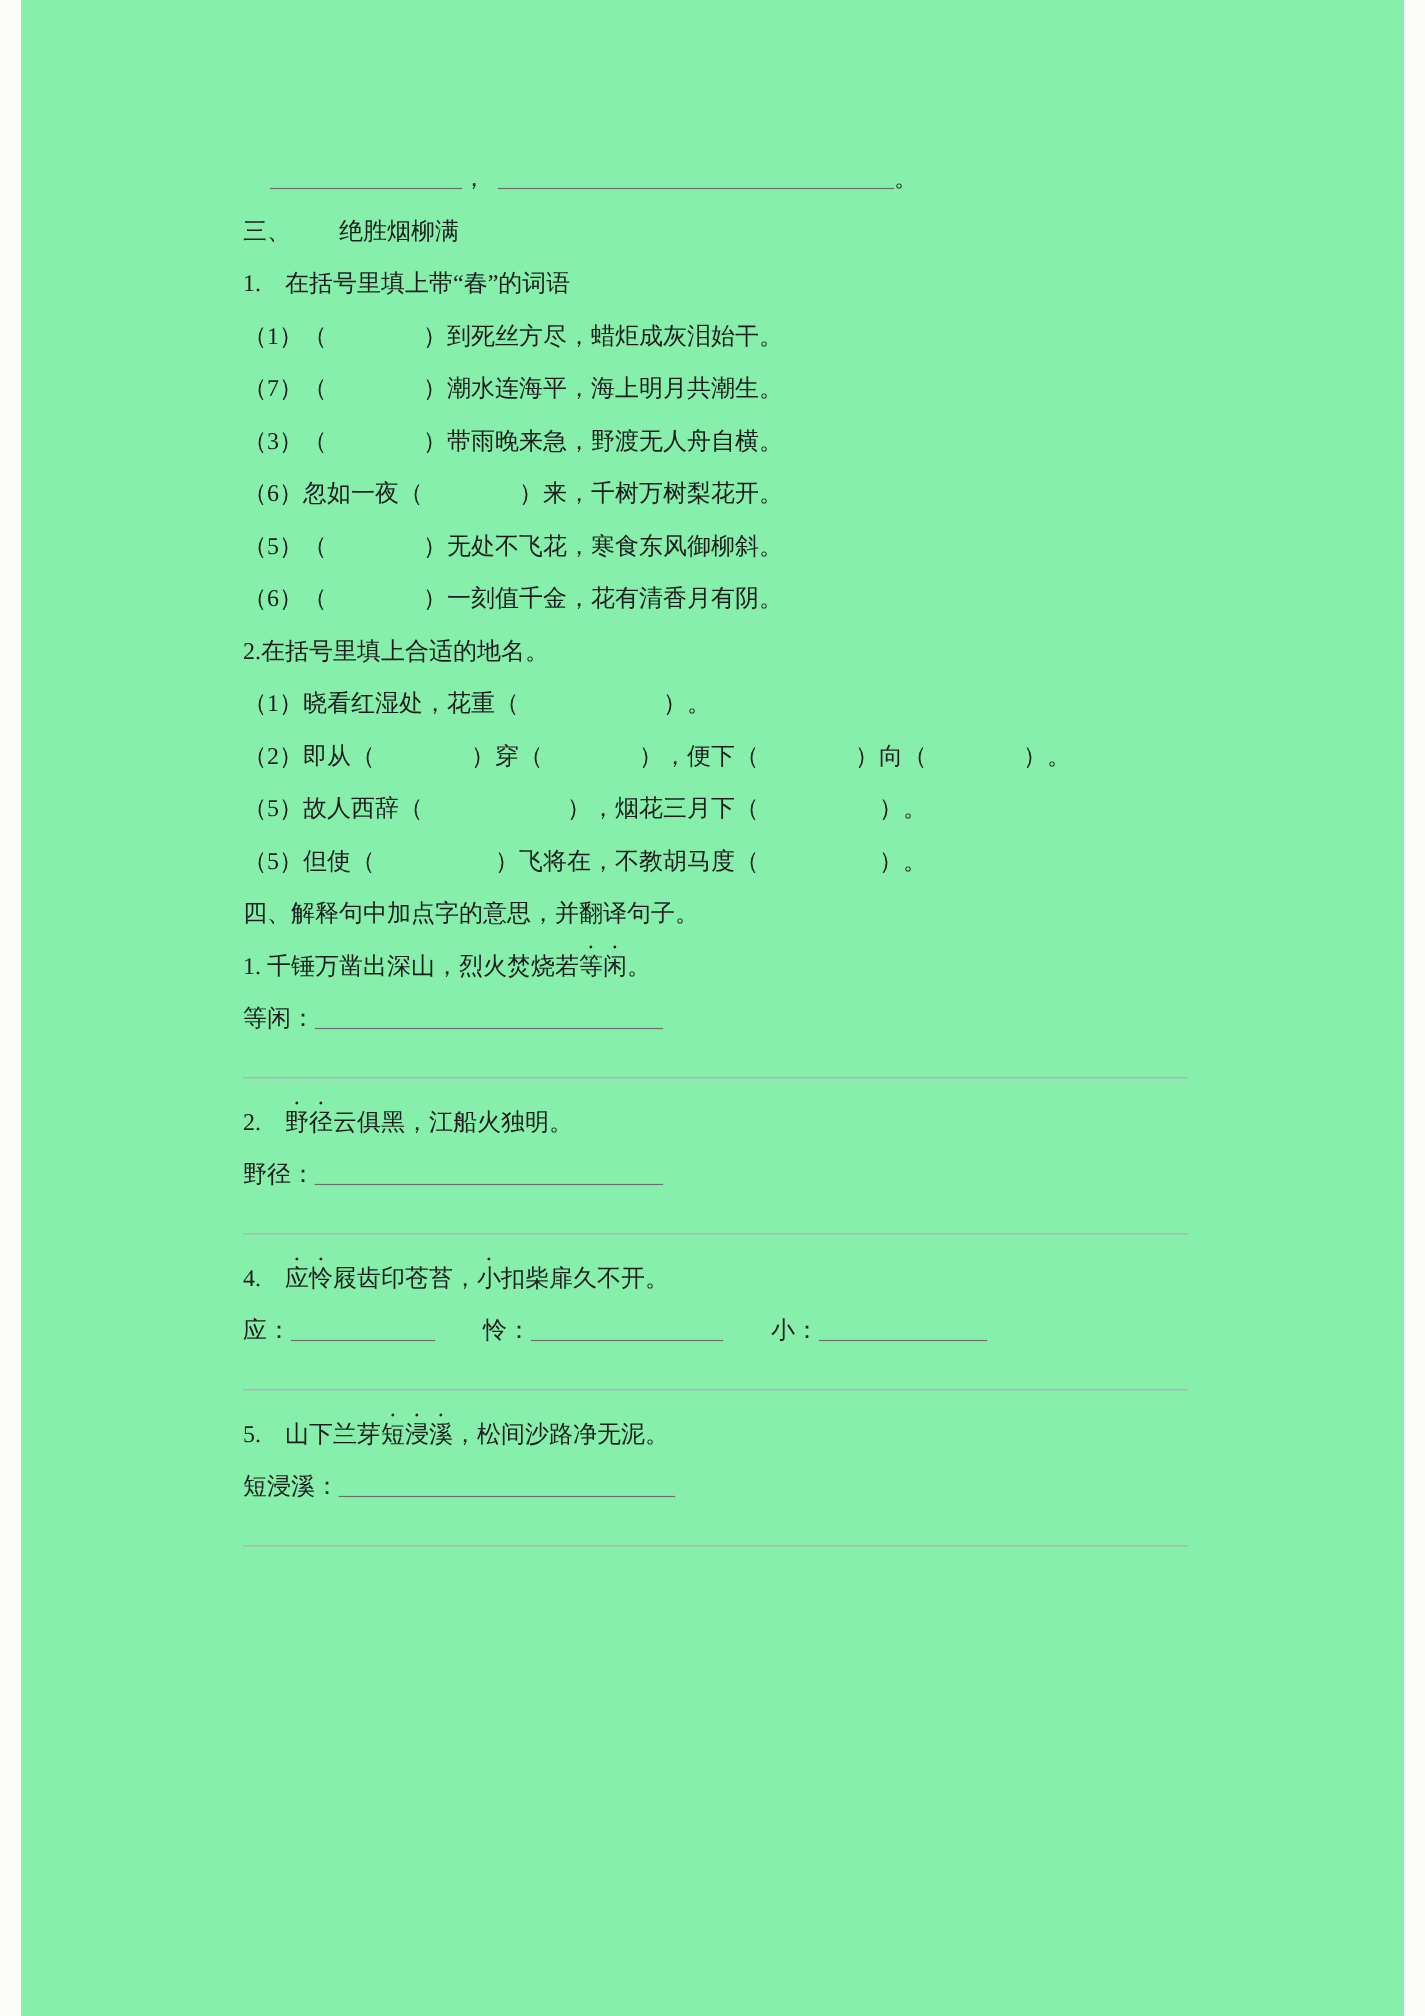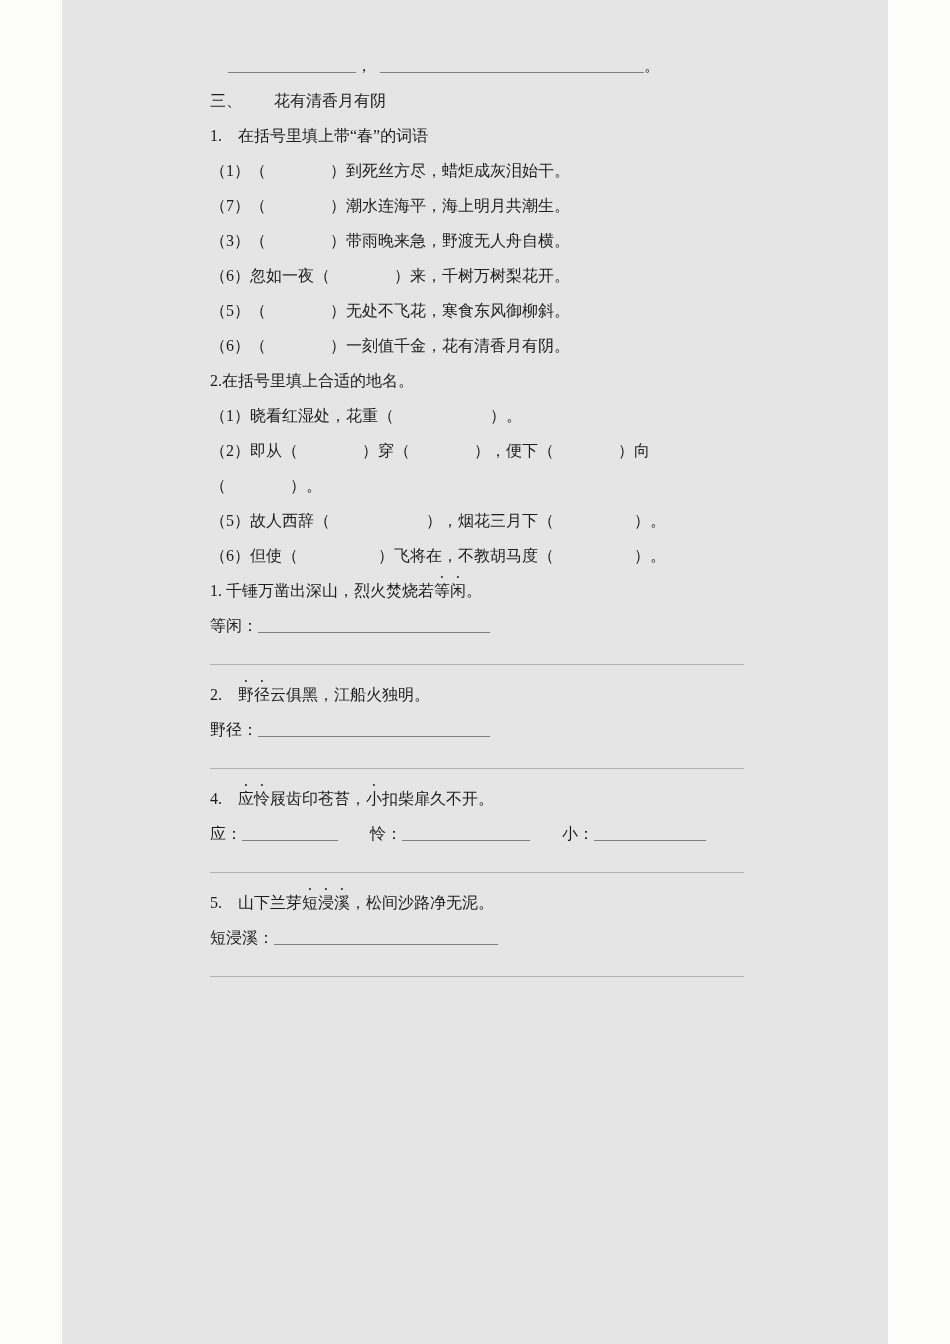--- a/index.html
+++ b/index.html
@@ -2,26 +2,26 @@
 <html><head>
 <meta charset="utf-8">
 <style>
   html, body {
     margin: 0;
     padding: 0;
     background: #fcfcfa;
   }
   .page {
     position: relative;
-    width: 826px;
+    width: 922px;
     height: 1344px;
     box-sizing: border-box;
     margin: 0 auto;
-    padding: 48px 144px 0 148px;
-    background: #e5e5e5;
+    padding: 102px 144px 0 148px;
+    background: #86efac;
     overflow: hidden;
     font-family: "Liberation Serif", "DejaVu Serif", serif;
     font-size: 16px;
     color: #1d1d1d;
   }
   .line {
     line-height: 35px;
     white-space: pre-wrap;
   }
   .opening {
@@ -51,40 +51,41 @@
   }
 </style>
 </head>
 <body>
 
 <div class="page">
 
   <div class="line opening uwrap"><span class="u">________________</span>，  <span class="u">_________________________________</span>。</div>
 
   <section>
-    <div class="line heading">三、　　花有清香月有阴</div>
+    <div class="line heading">三、　　绝胜烟柳满</div>
     <div class="line">1.　在括号里填上带“春”的词语</div>
     <div>
         <div class="line">（1）（　　　　）到死丝方尽，蜡炬成灰泪始干。</div>
         <div class="line">（7）（　　　　）潮水连海平，海上明月共潮生。</div>
         <div class="line">（3）（　　　　）带雨晚来急，野渡无人舟自横。</div>
         <div class="line">（6）忽如一夜（　　　　）来，千树万树梨花开。</div>
         <div class="line">（5）（　　　　）无处不飞花，寒食东风御柳斜。</div>
         <div class="line">（6）（　　　　）一刻值千金，花有清香月有阴。</div>
       </div>
     <div class="line">2.在括号里填上合适的地名。</div>
     <div>
         <div class="line">（1）晓看红湿处，花重（　　　　　　）。</div>
         <div class="line">（2）即从（　　　　）穿（　　　　），便下（　　　　）向（　　　　）。</div>
         <div class="line">（5）故人西辞（　　　　　　），烟花三月下（　　　　　）。</div>
-        <div class="line">（6）但使（　　　　　）飞将在，不教胡马度（　　　　　）。</div>
+        <div class="line">（5）但使（　　　　　）飞将在，不教胡马度（　　　　　）。</div>
       </div>
   </section>
 
   <section>
+    <div class="line heading">四、解释句中加点字的意思，并翻译句子。</div>
     <div>
         <div class="s4-item">
           <div class="line sentence"><span>1. 千锤万凿出深山，烈火焚烧若</span><span class="dotted">等闲</span><span>。</span></div>
           <div class="line uwrap">等闲：<span class="u">_____________________________</span></div>
           <div class="divider"></div>
         </div>
         <div class="s4-item">
           <div class="line sentence"><span>2.　</span><span class="dotted">野径</span><span>云俱黑，江船火独明。</span></div>
           <div class="line uwrap">野径：<span class="u">_____________________________</span></div>
           <div class="divider"></div>

